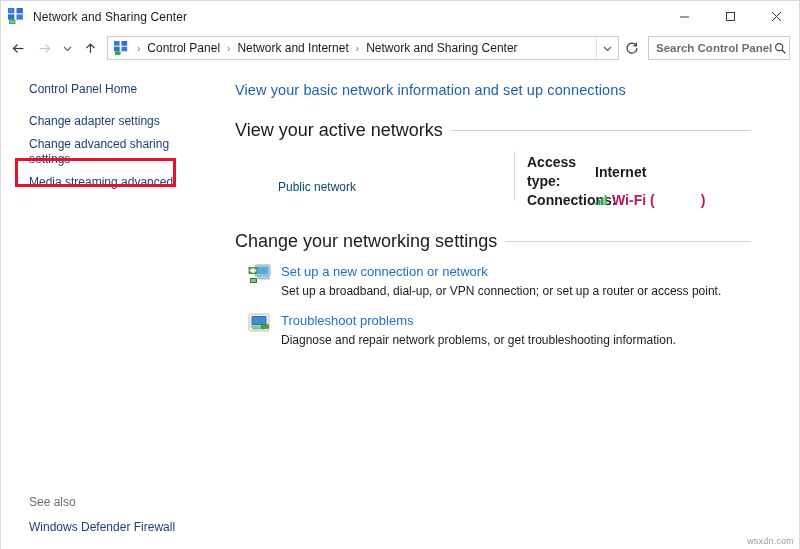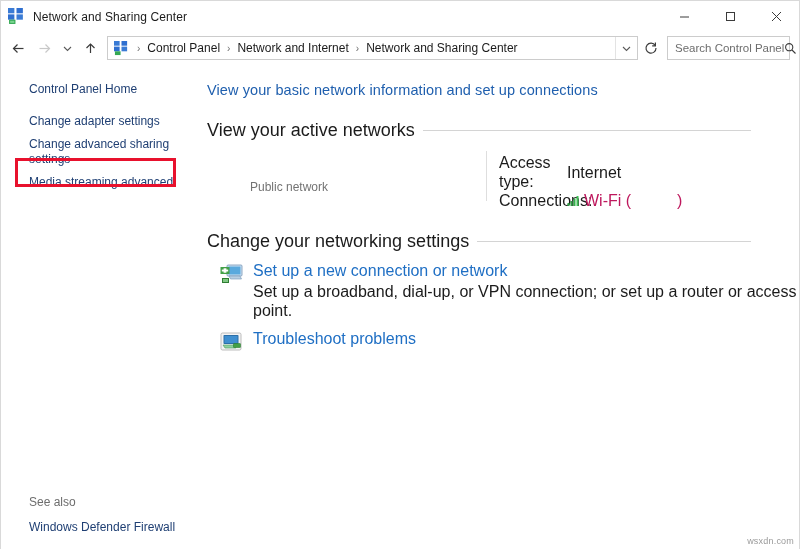--- a/index.html
+++ b/index.html
@@ -102,40 +102,42 @@
     flex: none;
     border-left: 1px solid #e3e3e3;
   }
   .refresh-btn {
     width: 26px; height: 24px;
     display: flex; align-items: center; justify-content: center;
     font-size: 13px; color: #3b3b3b;
     flex: none;
   }
   .searchbox {
-    width: 123px; height: 24px;
+    width: 142px; height: 24px;
     border: 1px solid #cccccc;
     display: flex; align-items: center;
     margin-left: 3px;
     flex: none;
+    font-weight: bold;
   }
   .search-placeholder {
     flex: 1;
     font-size: 11.5px;
     color: #6d6d6d;
     padding-left: 7px;
     white-space: nowrap;
   }
   .search-icon { width: 20px; display:flex; align-items:center; justify-content:center; color:#3b3b3b; }
 
   
   .body-area {
     display: flex;
     height: 485px;
     background: #ffffff;
+    gap: 28px;
   }
 
   
   .sidebar {
     width: 199px;
     flex: none;
     padding: 14px 0 0 0;
     position: relative;
     background: #ffffff;
   }
@@ -196,60 +198,61 @@
   }
 
   .active-net {
     position: relative;
     height: 64px;
     display: flex;
     align-items: center;
   }
   .net-name {
     font-size: 12px;
-    color: #737373;
+    color: #0c4a6e;
     margin-left: 43px;
     width: 232px;
     margin-top: 15px;
   }
   .net-vline {
     position: absolute;
     left: 279px; top: 4px;
     width: 1px; height: 50px;
     background: #dedede;
   }
   .net-details {
     position: absolute;
     left: 292px; top: 6px;
-    font-size: 16px;
+    font-size: 14px;
     color: #1b1b1b;
     line-height: 19px;
+    font-weight: bold;
   }
   .net-row { display: flex; align-items: center; }
   .net-label { width: 68px; flex: none; }
   .net-value { color: #1b1b1b; }
   .wifi-link { color: #be185d; }
   .wifi-bars { margin: 0 4px 0 0; display: inline-block; vertical-align: -2px; }
   .ssid-blank { display: inline-block; width: 46px; }
 
   .settings-section { margin-top: 20px; }
   .task {
     display: flex;
     align-items: flex-start;
     margin: 10px 0 0 13px;
   }
   .task-icon { width: 28px; flex: none; padding-top: 2px; }
   .task-body { padding-left: 5px; }
   .task-link {
-    font-size: 16px;
+    font-size: 13px;
     color: #1f6fc4;
     line-height: 17px;
   }
   .task-desc {
-    font-size: 16px;
+    font-size: 12px;
     color: #1b1b1b;
     line-height: 19px;
     padding-top: 2px;
   }
 
   .watermark {
     position: absolute;
     right: 5px; bottom: 2px;
     font-size: 9px;
     color: #9a9a9a;
@@ -435,20 +438,21 @@
             <svg width="23" height="21" viewBox="0 0 23 21">
               <rect x="1" y="1" width="20" height="17" rx="1.5" fill="#f4f4f4" stroke="#b5b5b5" stroke-width="0.9"></rect>
               <rect x="3.5" y="3" width="15" height="9" rx="0.8" fill="#2c6fa8"></rect>
               <rect x="4.5" y="4" width="13" height="7" fill="#3f8fd0"></rect>
               <path d="M3 13 L14 13 L16 16 L5 16 Z" fill="#8fd19e" stroke="#4a9a62" stroke-width="0.6"></path>
               <rect x="13.5" y="11.5" width="7" height="4" rx="0.6" fill="#43a047" stroke="#2e7d32" stroke-width="0.6"></rect>
             </svg>
           </div>
           <div class="task-body">
             <a class="task-link">Troubleshoot problems</a>
+            <div class="task-desc">Diagnose and repair network problems, or get troubleshooting information.</div>
           </div>
         </div>
       </div>
     </div>
   </div>
 
   <div class="watermark">wsxdn.com</div>
 </div>
 
 </body></html>

